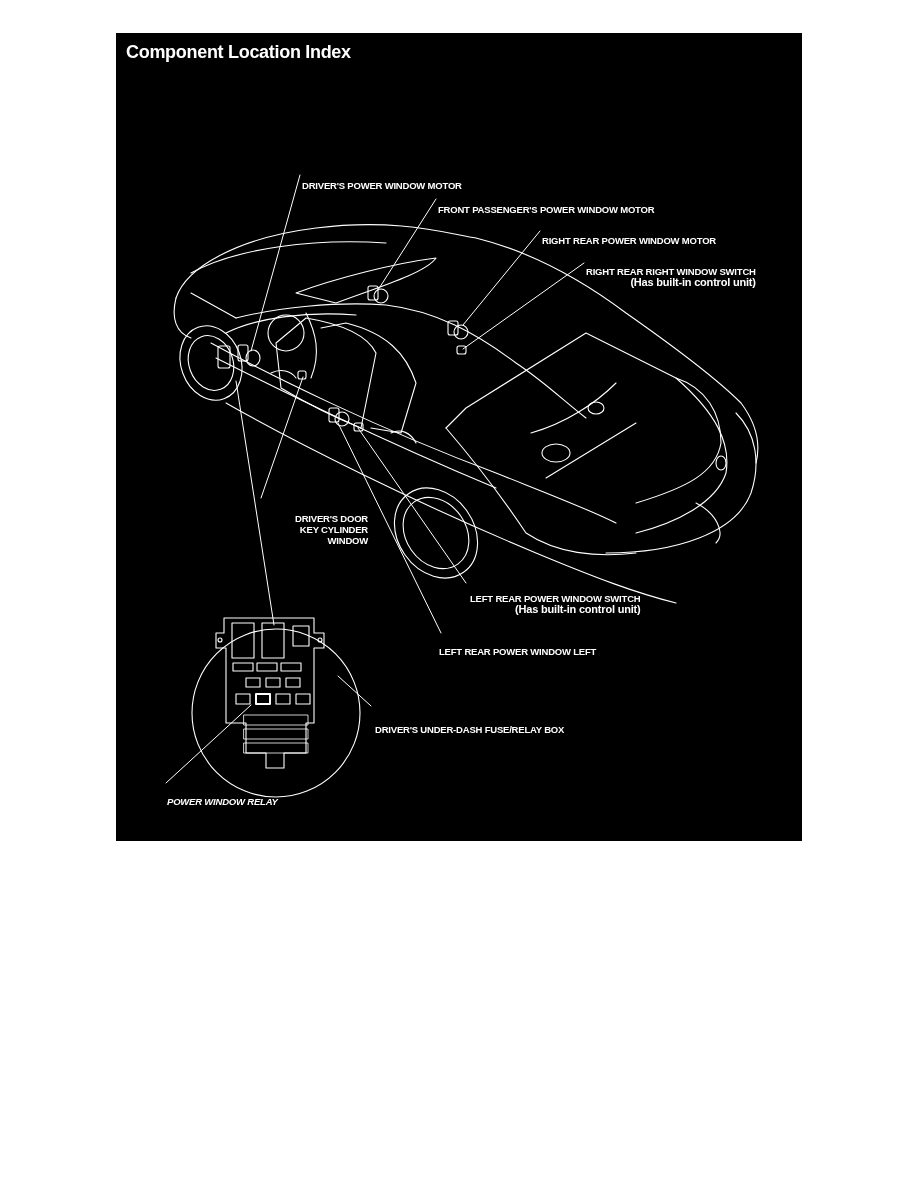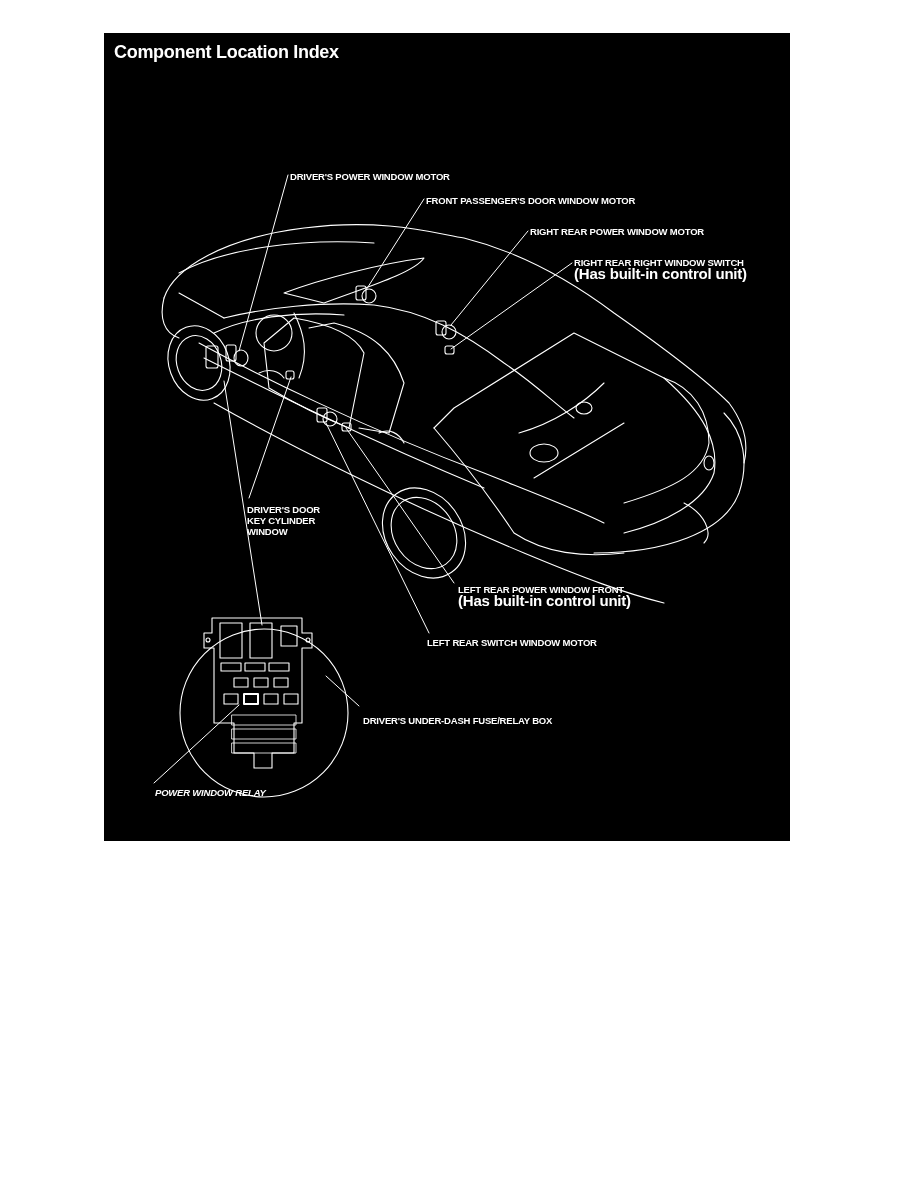--- a/index.html
+++ b/index.html
@@ -1,34 +1,35 @@
 <!DOCTYPE html>
 <html><head>
 <meta charset="utf-8">
 <style>
   html, body { margin: 0; padding: 0; }
   body {
     width: 918px; height: 1188px; background: #ffffff; position: relative; overflow: hidden;
     font-family: "Liberation Sans", sans-serif;
   }
   .panel {
-    position: absolute; left: 104px; top: 33px; width: 686px; height: 808px;
+    position: absolute; left: 116px; top: 33px; width: 686px; height: 808px;
     background: #000000;
+    text-align: right;
   }
   .title {
     position: absolute; left: 10px; top: 9px;
     color: #ffffff; font-weight: bold; font-size: 18px; letter-spacing: -0.3px;
   }
   svg.art { position: absolute; left: 0; top: 0; }
   .lbl {
     position: absolute; color: #ffffff; font-weight: bold; font-size: 9.5px;
-    letter-spacing: -0.2px; line-height: 11px; white-space: nowrap;
+    letter-spacing: -0.2px; line-height: 11px; white-space: nowrap; margin-top: 9px;
   }
-  .lbl .sub { display: block; font-size: 15px; }
-  .lbl.stack span { display: block; }
+  .lbl .sub { display: block; font-size: 11px; }
+  .lbl.stack span { display: block; padding-left: 36px; }
 </style>
 </head>
 <body>
 
 <div class="panel">
   <div class="title">Component Location Index</div>
 
   <svg class="art" width="686" height="808" viewBox="0 0 686 808">
     <g fill="none" stroke="#ffffff" stroke-width="1.1" stroke-linecap="round" stroke-linejoin="round">
 
@@ -122,31 +123,31 @@
         <g stroke-width="0.8">
           <rect x="128" y="682" width="64" height="10"></rect>
           <rect x="128" y="696" width="64" height="10"></rect>
           <rect x="128" y="710" width="64" height="10"></rect>
         </g>
       </g>
     </g>
   </svg>
 
   <div class="lbl" style="left:186px; top:138px;">DRIVER'S POWER WINDOW MOTOR</div>
-  <div class="lbl" style="left:322px; top:162px;">FRONT PASSENGER'S DOOR WINDOW MOTOR</div>
+  <div class="lbl" style="left:322px; top:162px;">FRONT PASSENGER'S POWER WINDOW MOTOR</div>
   <div class="lbl" style="left:426px; top:193px;">RIGHT REAR POWER WINDOW MOTOR</div>
   <div class="lbl" style="left:470px; top:224px;">
     <span>RIGHT REAR RIGHT WINDOW SWITCH</span>
     <span class="sub">(Has built-in control unit)</span>
   </div>
   <div class="lbl stack" style="left:143px; top:471px;">
     <span>DRIVER'S DOOR</span>
     <span>KEY CYLINDER</span>
     <span>WINDOW</span>
   </div>
   <div class="lbl" style="left:354px; top:551px;">
-    <span>LEFT REAR POWER WINDOW FRONT</span>
+    <span>LEFT REAR POWER WINDOW SWITCH</span>
     <span class="sub">(Has built-in control unit)</span>
   </div>
-  <div class="lbl" style="left:323px; top:604px;">LEFT REAR SWITCH WINDOW MOTOR</div>
+  <div class="lbl" style="left:323px; top:604px;">LEFT REAR POWER WINDOW LEFT</div>
   <div class="lbl" style="left:259px; top:682px;">DRIVER'S UNDER-DASH FUSE/RELAY BOX</div>
   <div class="lbl" style="left:51px; top:754px;font-style:italic;">POWER WINDOW RELAY</div>
 </div>
 
 </body></html>

